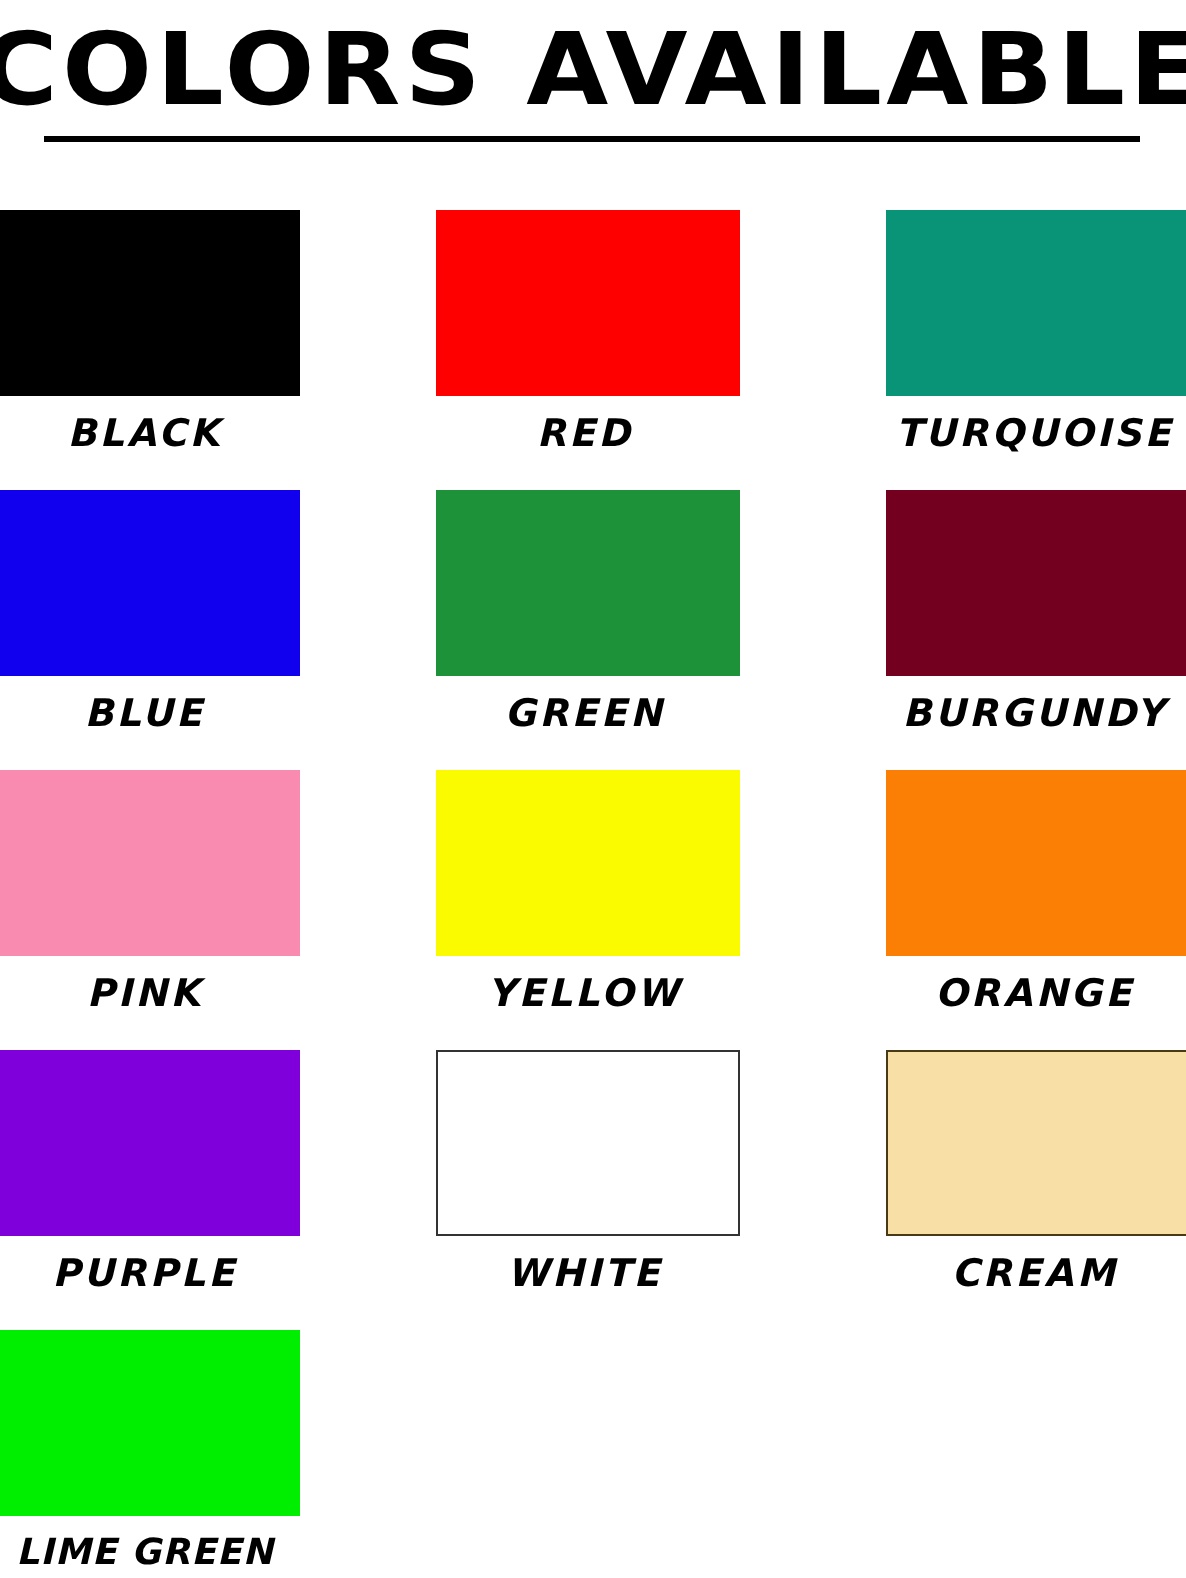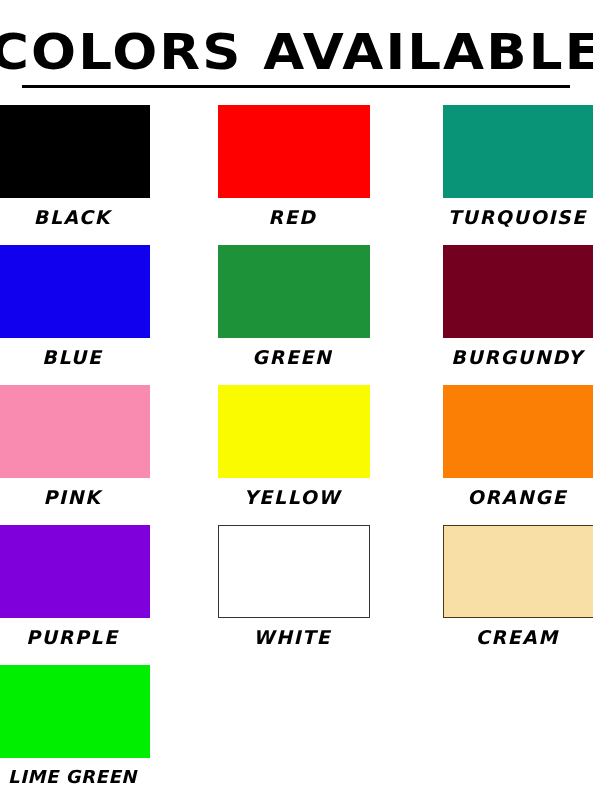--- a/index.html
+++ b/index.html
@@ -21,21 +21,21 @@
     width: 593px;
     height: 789px;
     background: #ffffff;
     overflow: hidden;
   }
 
   
   .title-block {
     position: absolute;
     left: 0;
-    top: 17px;
+    top: 0;
     width: 593px;
     height: 95px;
   }
   .title-text {
     position: absolute;
     left: 0;
     top: 6px;
     width: 593px;
     text-align: center;
     font-family: "DejaVu Sans", sans-serif;

